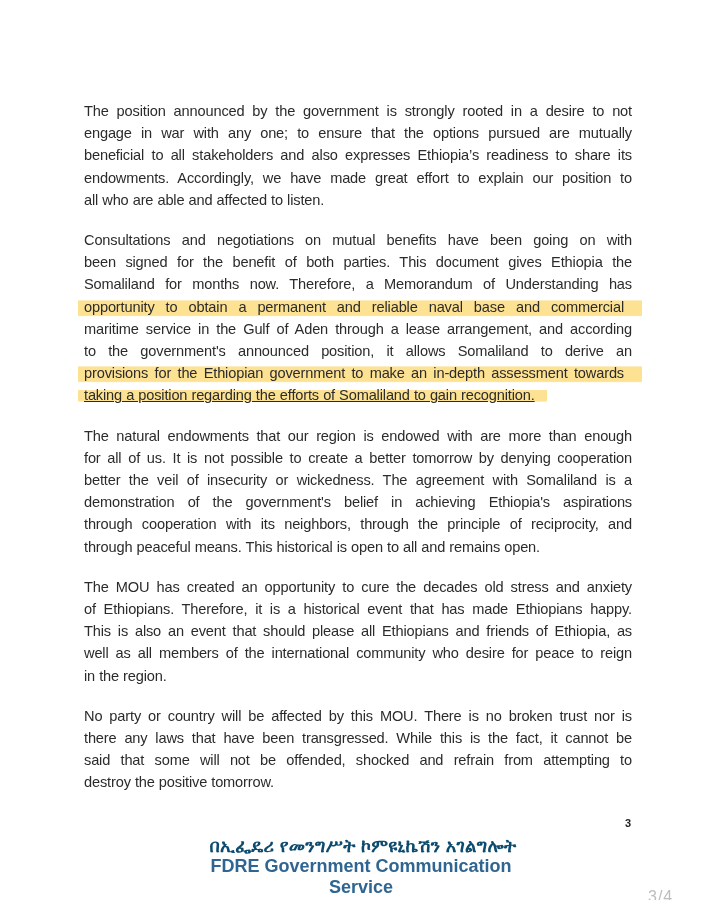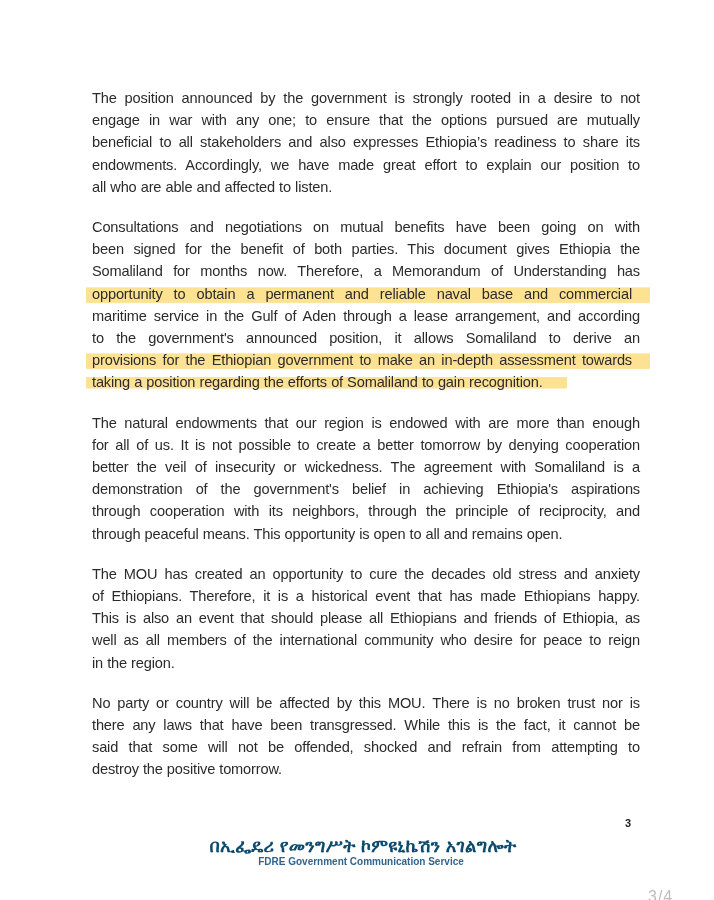--- a/index.html
+++ b/index.html
@@ -18,23 +18,22 @@
     .page {
       position: absolute;
       left: 0; top: 0;
       width: 714px;
       height: 900px;
       background: #ffffff;
     }
     .body-text {
       position: absolute;
       left: 84px;
-      top: 87px;
+      top: 100px;
       width: 548px;
-      margin-left: 8px;
     }
     .para {
       margin: 0 0 18px 0;
       font-size: 14.6px;
       line-height: 22.2px;
       text-align: justify;
       letter-spacing: -0.15px;
       word-spacing: 0.2px;
     }
     .para .line {
@@ -49,21 +48,22 @@
     .hl {
       background: linear-gradient(180deg, rgba(255,255,255,0) 18%, rgba(252,208,80,0.62) 22%, rgba(252,208,80,0.62) 88%, rgba(255,255,255,0) 94%);
       border-radius: 3px;
       margin-left: -6px;
       padding-left: 6px;
       margin-right: -10px;
       padding-right: 18px;
     }
     .hl-short {
       margin-right: -24px;
-      padding-right: 24px;
+      padding-right: 12px;
+      text-decoration: underline;
     }
     .page-number {
       position: absolute;
       left: 625px;
       top: 817px;
       font-size: 11px;
       color: #222;
       font-weight: bold;
     }
     .footer {
@@ -78,21 +78,21 @@
       width: 326px;
       font-size: 18px;
       font-weight: bold;
       color: #0c4a6e;
       letter-spacing: 0.3px;
     }
     .footer-english {
       top: 856px;
       left: 198px;
       width: 326px;
-      font-size: 10px;
+      font-size: 18px;
       font-weight: bold;
       color: #2f6590;
     }
     .viewer-indicator {
       position: absolute;
       left: 648px;
       top: 888px;
       font-size: 16px;
       color: #bdbdbd;
       letter-spacing: 1px;
@@ -122,21 +122,21 @@
       <span class="line hl">provisions for the Ethiopian government to make an in-depth assessment towards</span>
       <span class="line last"><span class="hl hl-short">taking a position regarding the efforts of Somaliland to gain recognition.</span></span>
     </p>
 
     <p class="para">
       <span class="line">The natural endowments that our region is endowed with are more than enough</span>
       <span class="line">for all of us. It is not possible to create a better tomorrow by denying cooperation</span>
       <span class="line">better the veil of insecurity or wickedness. The agreement with Somaliland is a</span>
       <span class="line">demonstration of the government's belief in achieving Ethiopia's aspirations</span>
       <span class="line">through cooperation with its neighbors, through the principle of reciprocity, and</span>
-      <span class="line last">through peaceful means. This opportunity is open to all and remains open.</span>
+      <span class="line last">through peaceful means. This historical is open to all and remains open.</span>
     </p>
 
     <p class="para">
       <span class="line">The MOU has created an opportunity to cure the decades old stress and anxiety</span>
       <span class="line">of Ethiopians. Therefore, it is a historical event that has made Ethiopians happy.</span>
       <span class="line">This is also an event that should please all Ethiopians and friends of Ethiopia, as</span>
       <span class="line">well as all members of the international community who desire for peace to reign</span>
       <span class="line last">in the region.</span>
     </p>
 

